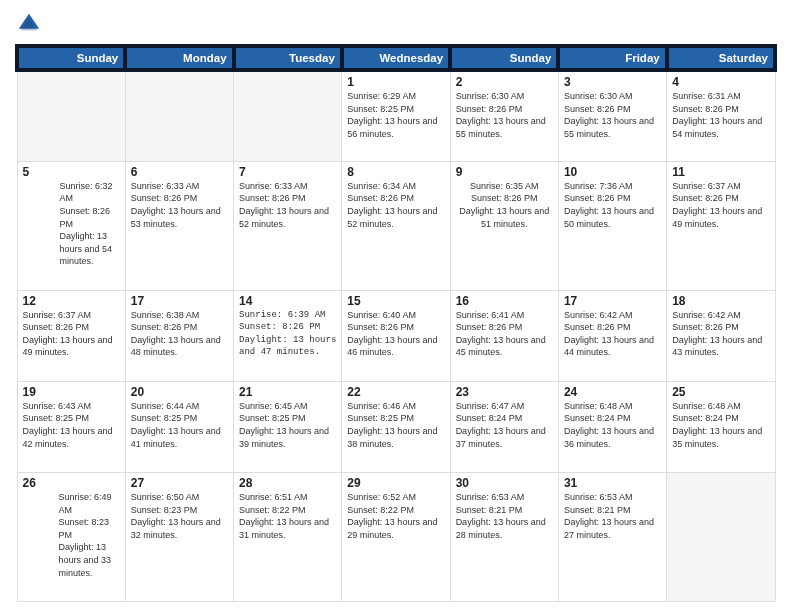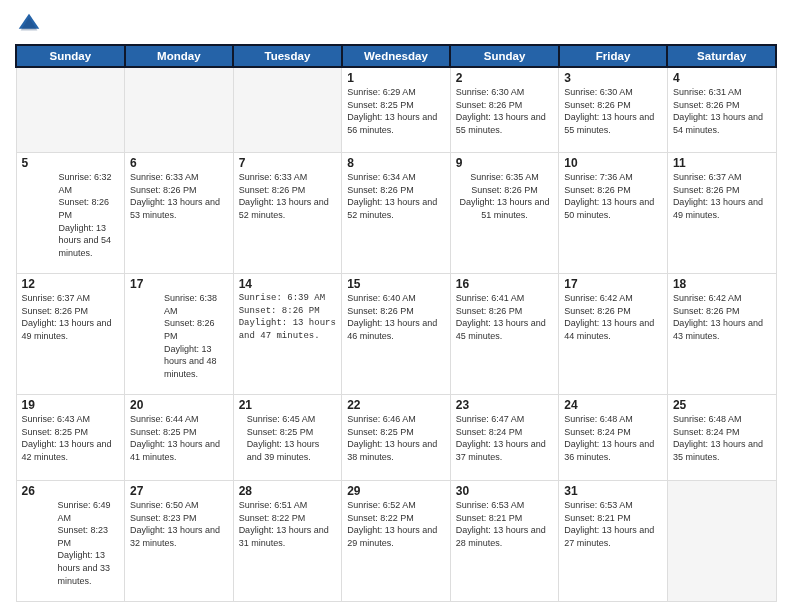--- a/index.html
+++ b/index.html
@@ -56,22 +56,22 @@
       width: 100%;
       border-collapse: collapse;
       flex: 1;
     }
     .calendar th {
       background-color: #2563a8;
       color: #fff;
       font-size: 11.5px;
       font-weight: bold;
       padding: 4px 5px;
-      text-align: center;
-      border: 2px solid #0f172a;
+      text-align: right;
+      border: 4px solid #0f172a;
     }
     .calendar td {
       border: 1px solid #ddd;
       vertical-align: top;
       padding: 3px 5px;
       font-size: 9.5px;
       color: #333;
       width: calc(100% / 7);
       height: 80px;
       background: #fff;
@@ -204,21 +204,21 @@
         </tr>
         <tr class="week-row">
           <td>
             <span class="day-num">12</span>
             <div class="day-info" style="white-space: pre-line;">Sunrise: 6:37 AM
 Sunset: 8:26 PM
 Daylight: 13 hours and 49 minutes.</div>
           </td>
           <td>
             <span class="day-num">17</span>
-            <div class="day-info" style="white-space: pre-line; margin-left: 34px;">Sunrise: 6:38 AM
+            <div class="day-info" style="white-space: pre-line;">Sunrise: 6:38 AM
 Sunset: 8:26 PM
 Daylight: 13 hours and 48 minutes.</div>
           </td>
           <td>
             <span class="day-num">14</span>
             <div class="day-info" style="white-space: pre-line; font-family: Liberation Mono, monospace;">Sunrise: 6:39 AM
 Sunset: 8:26 PM
 Daylight: 13 hours and 47 minutes.</div>
           </td>
           <td>
@@ -254,21 +254,21 @@
 Daylight: 13 hours and 42 minutes.</div>
           </td>
           <td>
             <span class="day-num">20</span>
             <div class="day-info" style="white-space: pre-line;">Sunrise: 6:44 AM
 Sunset: 8:25 PM
 Daylight: 13 hours and 41 minutes.</div>
           </td>
           <td>
             <span class="day-num">21</span>
-            <div class="day-info" style="white-space: pre-line; margin-left: 8px;">Sunrise: 6:45 AM
+            <div class="day-info" style="white-space: pre-line;">Sunrise: 6:45 AM
 Sunset: 8:25 PM
 Daylight: 13 hours and 39 minutes.</div>
           </td>
           <td>
             <span class="day-num">22</span>
             <div class="day-info" style="white-space: pre-line;">Sunrise: 6:46 AM
 Sunset: 8:25 PM
 Daylight: 13 hours and 38 minutes.</div>
           </td>
           <td>

